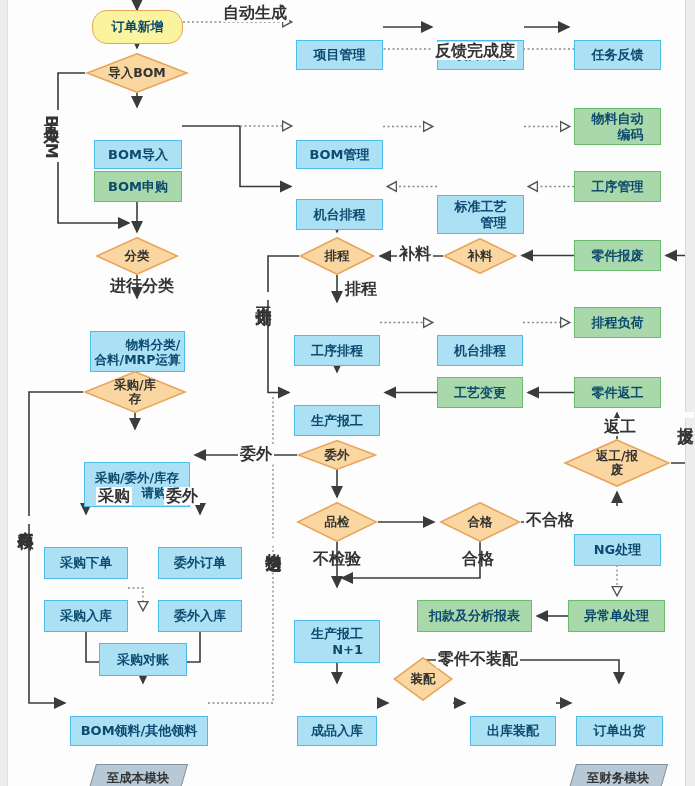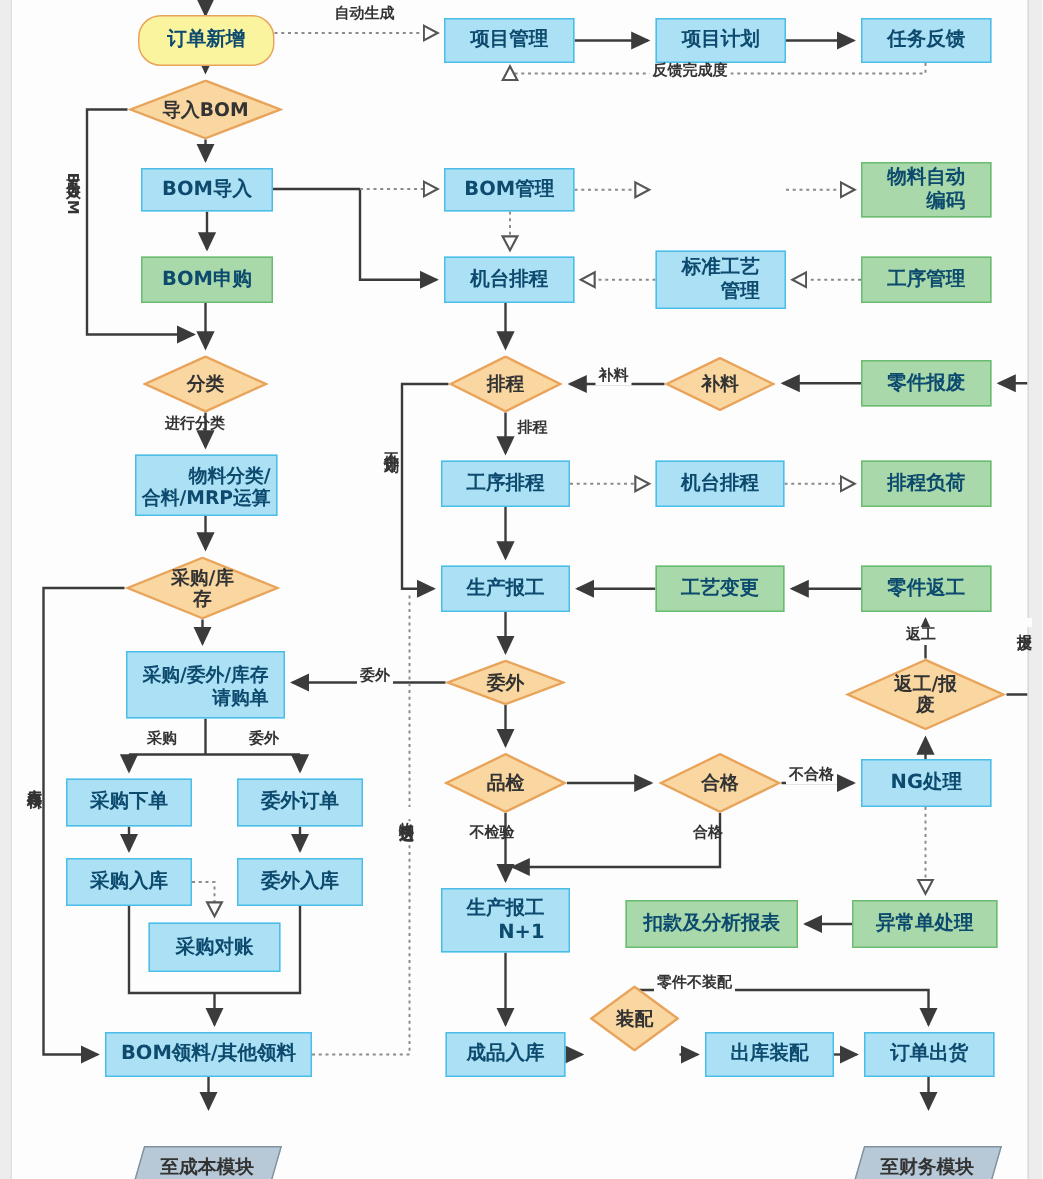--- a/index.html
+++ b/index.html
@@ -9,33 +9,33 @@
   }
   .strip{position:absolute;top:0;height:100%;background:#ededed;}
   .strip.l{left:0;width:7px;border-right:1px solid #e0e0e0;}
   .strip.r{right:0;width:9px;border-left:1px solid #dadada;}
   #edges{position:absolute;left:0;top:0;}
   .node{
     position:absolute;display:flex;align-items:center;justify-content:center;
     text-align:right;font-size:13px;font-weight:bold;color:#0c4a6e;
     line-height:1.2;white-space:pre-line;box-sizing:border-box;z-index:2;
   }
-  .blue{background:#ACE0F5;border:1.5px solid #4BBEE8;}
+  .blue{background:#ACE0F5;border:1.5px solid #4BBEE8;margin-top:28px;}
   .green{background:#A9D8AB;border:1.5px solid #6ABC6E;}
   .start{background:#FAF49F;border:1.8px solid #E9A45B;border-radius:15px;}
   .dnode{position:absolute;display:flex;align-items:center;justify-content:center;
     text-align:center;z-index:2;}
   .dshape{position:absolute;left:0;top:0;width:100%;height:100%;}
   .dshape polygon{fill:#FAD7A0;stroke:#E9A45B;stroke-width:1.6;vector-effect:non-scaling-stroke;}
   .dl{position:relative;font-size:12.5px;font-weight:bold;color:#333;line-height:1.15;white-space:pre-line;}
   .pnode{position:absolute;display:flex;align-items:center;justify-content:center;z-index:2;margin-top:20px;}
   .pbg{position:absolute;left:0;top:0;width:100%;height:100%;
     background:#B7C9D7;border:1.4px solid #82939F;transform:skewX(-16deg);box-sizing:border-box;}
   .elabel{
-    position:absolute;font-size:10px;font-weight:600;color:#333;z-index:3;
+    position:absolute;font-size:16px;font-weight:600;color:#333;z-index:3;
     background:#fdfdfd;padding:0 2px;line-height:1.15;white-space:nowrap;
   }
   .elabel.v{writing-mode:vertical-rl;text-orientation:mixed;padding:2px 0;letter-spacing:1px;}
   .elabel.nobg{background:transparent;}
 </style>
 </head>
 <body>
 
 <div id="canvas">
 

